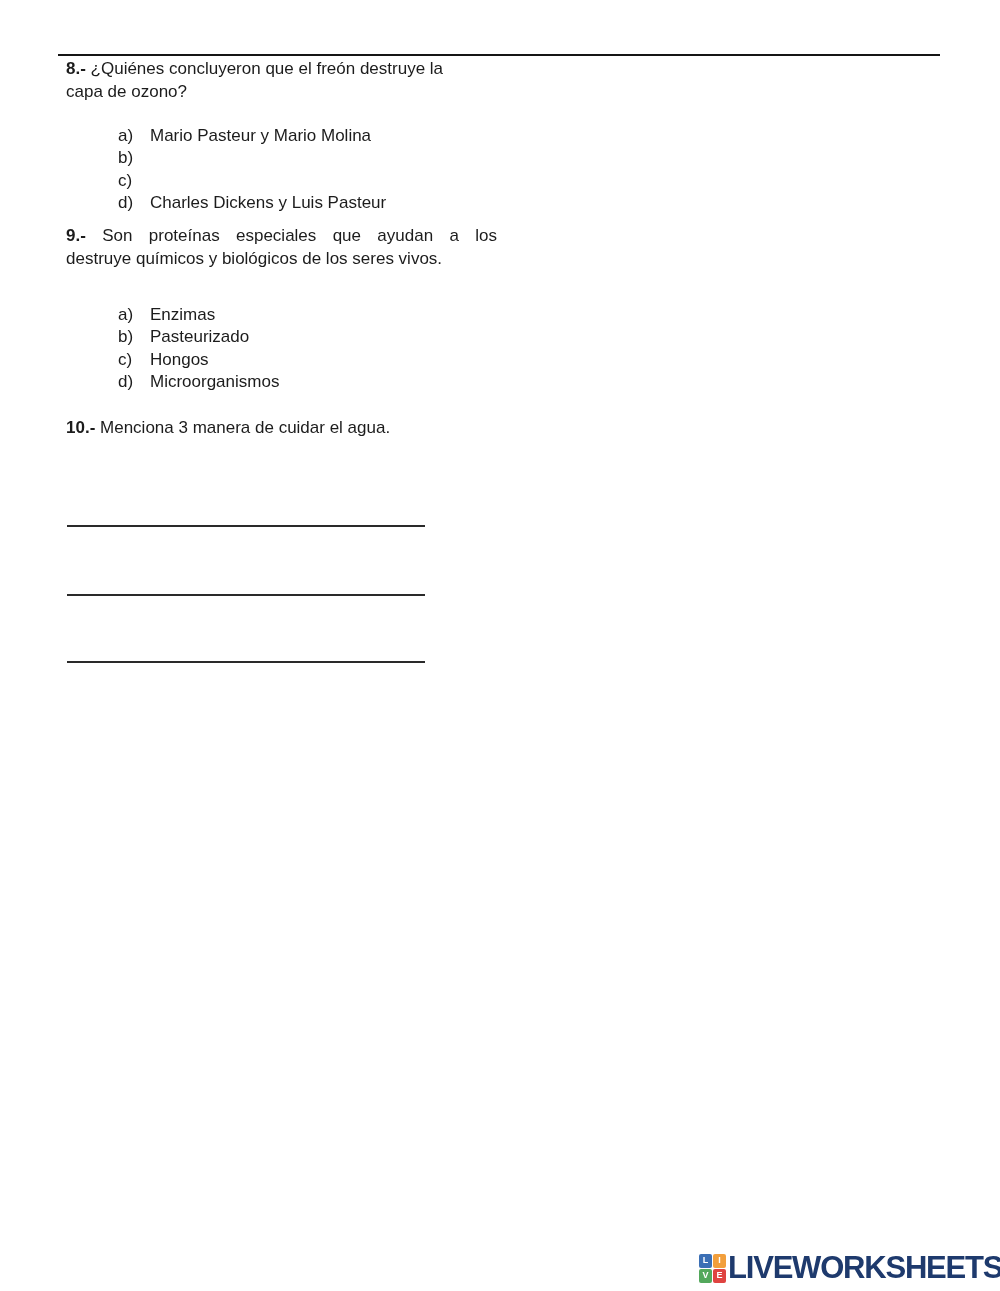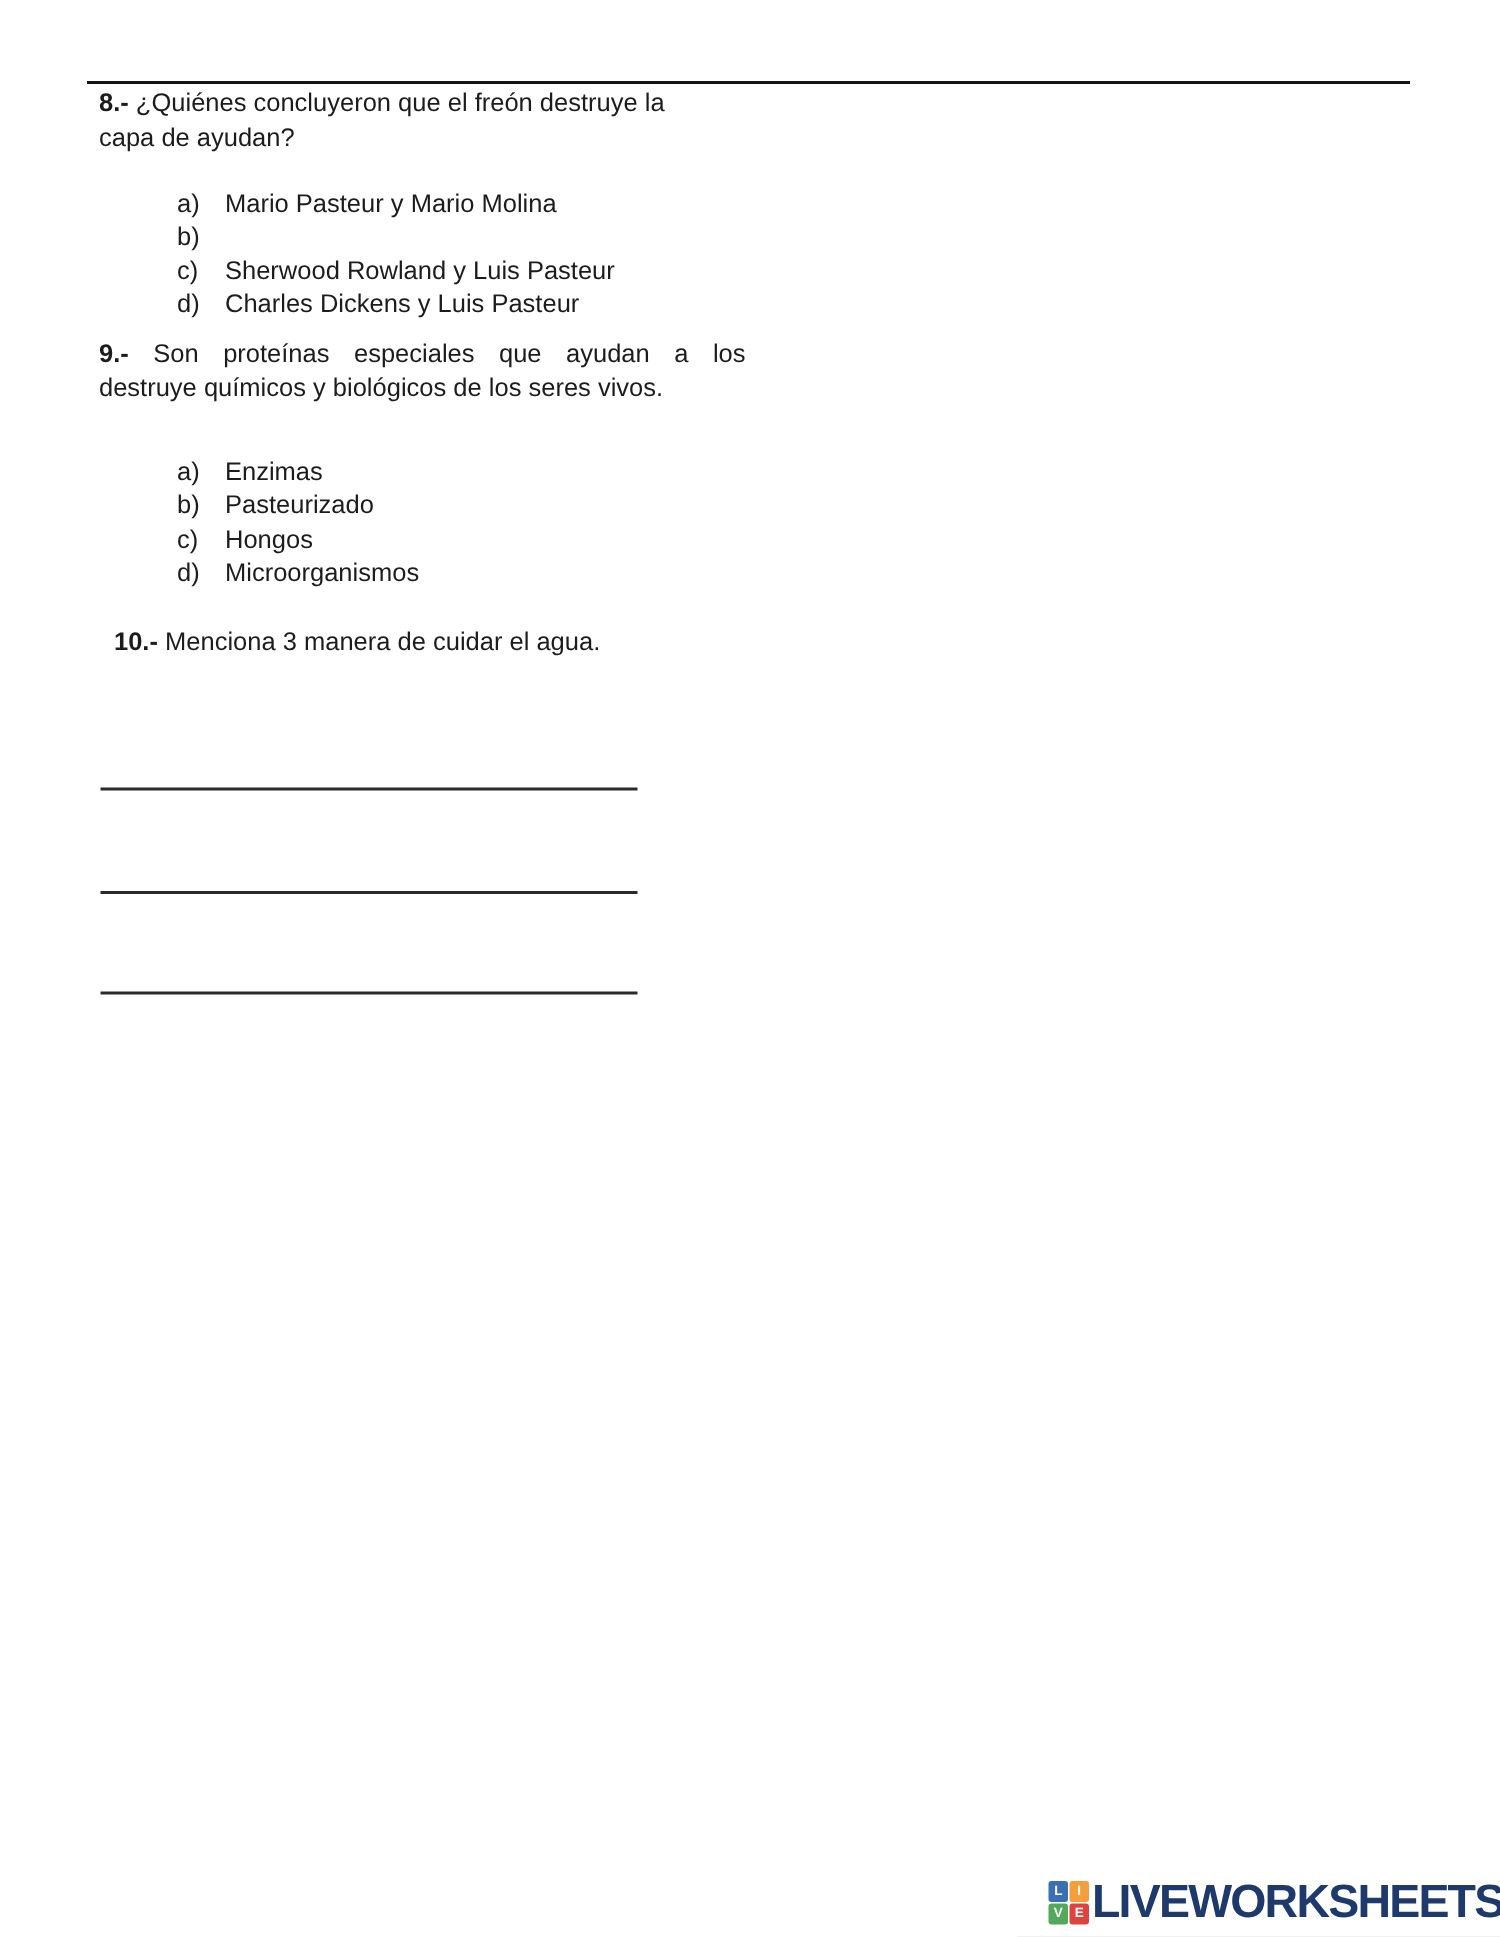--- a/index.html
+++ b/index.html
@@ -88,34 +88,33 @@
 </style>
 </head>
 <body>
 
 <div class="page">
 
   <div class="top-rule"></div>
 
   <div class="qblock" style="left:66px; top:57px; width:436px;">
     <div class="qline"><span class="qnum">8.-</span> <span>¿Quiénes concluyeron que el freón destruye la</span></div>
-    <div class="qline">capa de ayudan?</div>
+    <div class="qline">capa de ozono?</div>
   </div>
 
   <div class="options" style="left:118px; top:125px;">
     <div class="opt">
       <span class="opt-letter">a)</span>
       <span class="opt-text">Mario Pasteur y Mario Molina</span>
     </div>
     <div class="opt">
       <span class="opt-letter">b)</span>
     </div>
     <div class="opt">
       <span class="opt-letter">c)</span>
-      <span class="opt-text">Sherwood Rowland y Luis Pasteur</span>
     </div>
     <div class="opt">
       <span class="opt-letter">d)</span>
       <span class="opt-text">Charles Dickens y Luis Pasteur</span>
     </div>
   </div>
 
   <div class="qblock" style="left:66px; top:224px; width:431px;">
     <div class="qline justify"><span class="qnum">9.-</span> <span>Son proteínas especiales que ayudan a los</span></div>
     <div class="qline">destruye químicos y biológicos de los seres vivos.</div>
@@ -133,21 +132,21 @@
     <div class="opt">
       <span class="opt-letter">c)</span>
       <span class="opt-text">Hongos</span>
     </div>
     <div class="opt">
       <span class="opt-letter">d)</span>
       <span class="opt-text">Microorganismos</span>
     </div>
   </div>
 
-  <div class="qblock" style="left:76px; top:416px; width:520px;">
+  <div class="qblock" style="left:66px; top:416px; width:520px;">
     <div class="qline"><span class="qnum">10.-</span> <span>Menciona 3 manera de cuidar el agua.</span></div>
   </div>
 
   <div class="blank" style="top:525px;"></div>
   <div class="blank" style="top:594px;"></div>
   <div class="blank" style="top:661px;"></div>
 
   <a class="logo">
     <span class="logo-grid">
       <span class="logo-cell" style="background:#3b6fb5">L</span>

